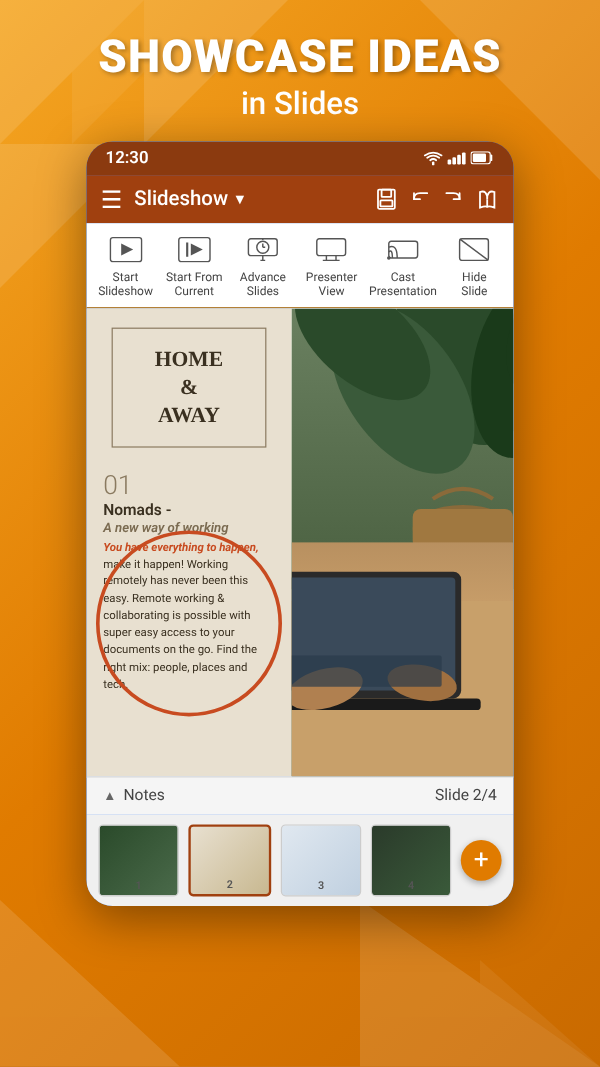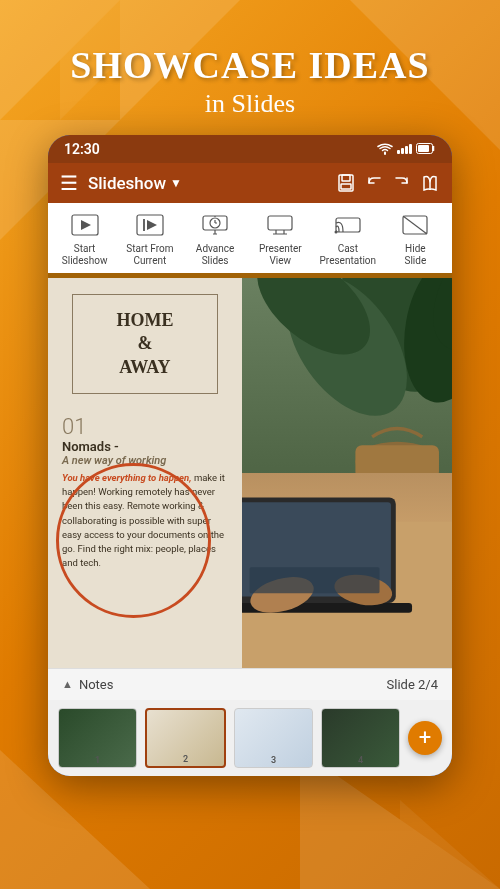--- a/index.html
+++ b/index.html
@@ -27,22 +27,21 @@
         polygon(0 0, 50px 0, 0 50px),
         polygon(50px 0, 100px 0, 50px 50px);
       opacity: 0.3;
     }
 
     
     .hero-header {
       position: relative;
       z-index: 1;
       text-align: center;
-      padding: 45px 20px 16px;
-      font-family: Liberation Serif, serif;
+      padding: 28px 20px 16px;
     }
     .hero-title {
       font-size: 38px;
       font-weight: 900;
       color: #fff;
       line-height: 1.1;
       text-shadow: 2px 2px 4px rgba(0,0,0,0.3);
       letter-spacing: 1px;
     }
     .hero-subtitle {
@@ -50,21 +49,21 @@
       font-weight: 500;
       color: #fff;
       margin-top: 2px;
     }
 
     
     .phone-container {
       position: relative;
       z-index: 1;
       margin: 0 auto;
-      width: 404px;
+      width: 356px;
       background: #3b82f6;
       border-radius: 22px;
       overflow: hidden;
       box-shadow: 0 10px 40px rgba(0,0,0,0.4);
     }
 
     
     .status-bar {
       background: #8B3A0F;
       padding: 6px 16px 6px 16px;
@@ -115,21 +114,21 @@
       gap: 8px;
       align-items: center;
     }
 
     
     .slideshow-toolbar {
       background: #fff;
       padding: 8px 4px 6px;
       display: flex;
       justify-content: space-around;
-      border-bottom: 5px solid #a16207;
+      border-bottom: 1px solid #a16207;
     }
     .toolbar-btn {
       display: flex;
       flex-direction: column;
       align-items: center;
       gap: 4px;
       cursor: pointer;
       min-width: 52px;
     }
     .toolbar-btn-icon {

